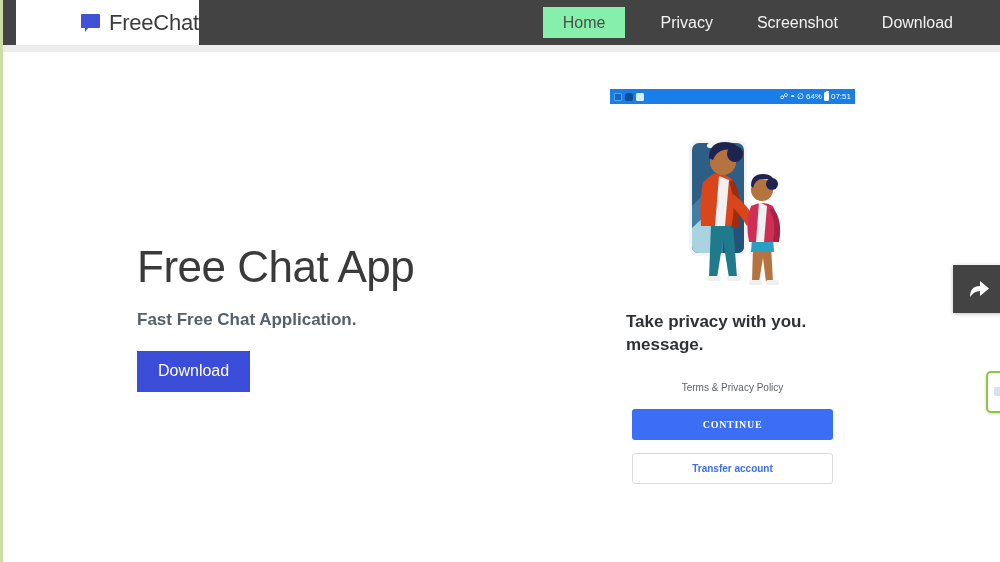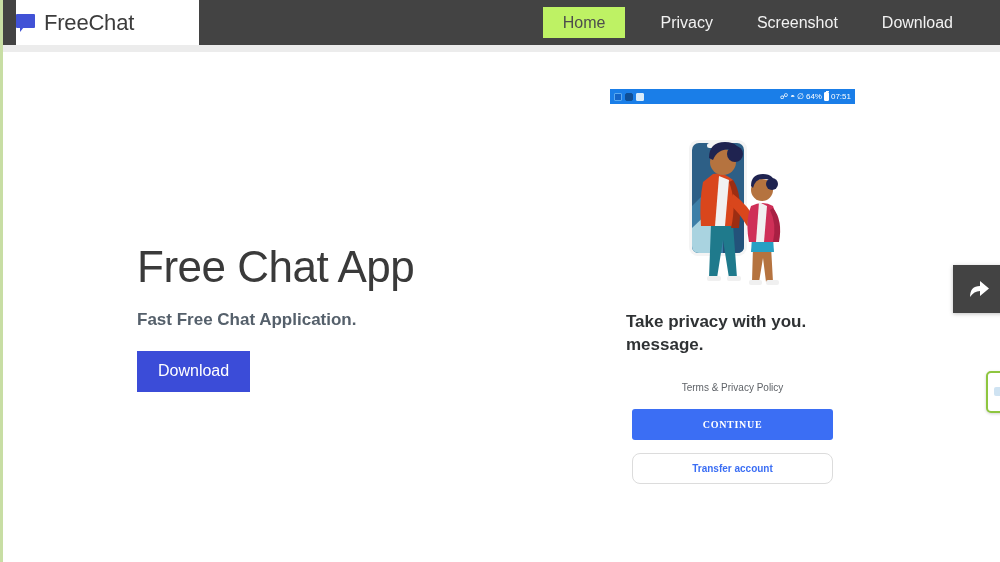--- a/index.html
+++ b/index.html
@@ -31,21 +31,21 @@
     display: flex;
     align-items: stretch;
   }
 
   .brand {
     margin-left: 13px;
     width: 183px;
     background: #ffffff;
     display: flex;
     align-items: center;
-    justify-content: flex-start;
+    justify-content: flex-end;
     gap: 9px;
   }
 
   .brand-icon {
     width: 19px;
     height: 17px;
     position: relative;
     flex: none;
   }
   .brand-icon .bubble {
@@ -81,21 +81,21 @@
   .nav-item {
     display: flex;
     align-items: center;
     padding: 0 22px;
     font-size: 16px;
     color: #f2f2f2;
     cursor: pointer;
     white-space: nowrap;
   }
   .nav-item.is-active {
-    background: #bef264;
+    background: #86efac;
     color: #4d4d4d;
     margin: 7px 13px 7px 0;
     padding: 0 20px;
   }
 
   .nav-underline {
     position: absolute;
     top: 45px; left: 0;
     width: 1000px;
     height: 7px;
@@ -226,21 +226,21 @@
 
   .shot-secondary {
     margin: 13px auto 0;
     width: 201px;
     height: 31px;
     background: #ffffff;
     color: #3b6ef4;
     font-size: 10px;
     font-weight: bold;
     border: 1px solid #dcdcdc;
-    border-radius: 8px;
+    border-radius: 3px;
     cursor: pointer;
     font-family: "Liberation Sans", sans-serif;
     display: block;
   }
 
   
   .share-fab {
     position: absolute;
     right: -5px;
     top: 265px;

